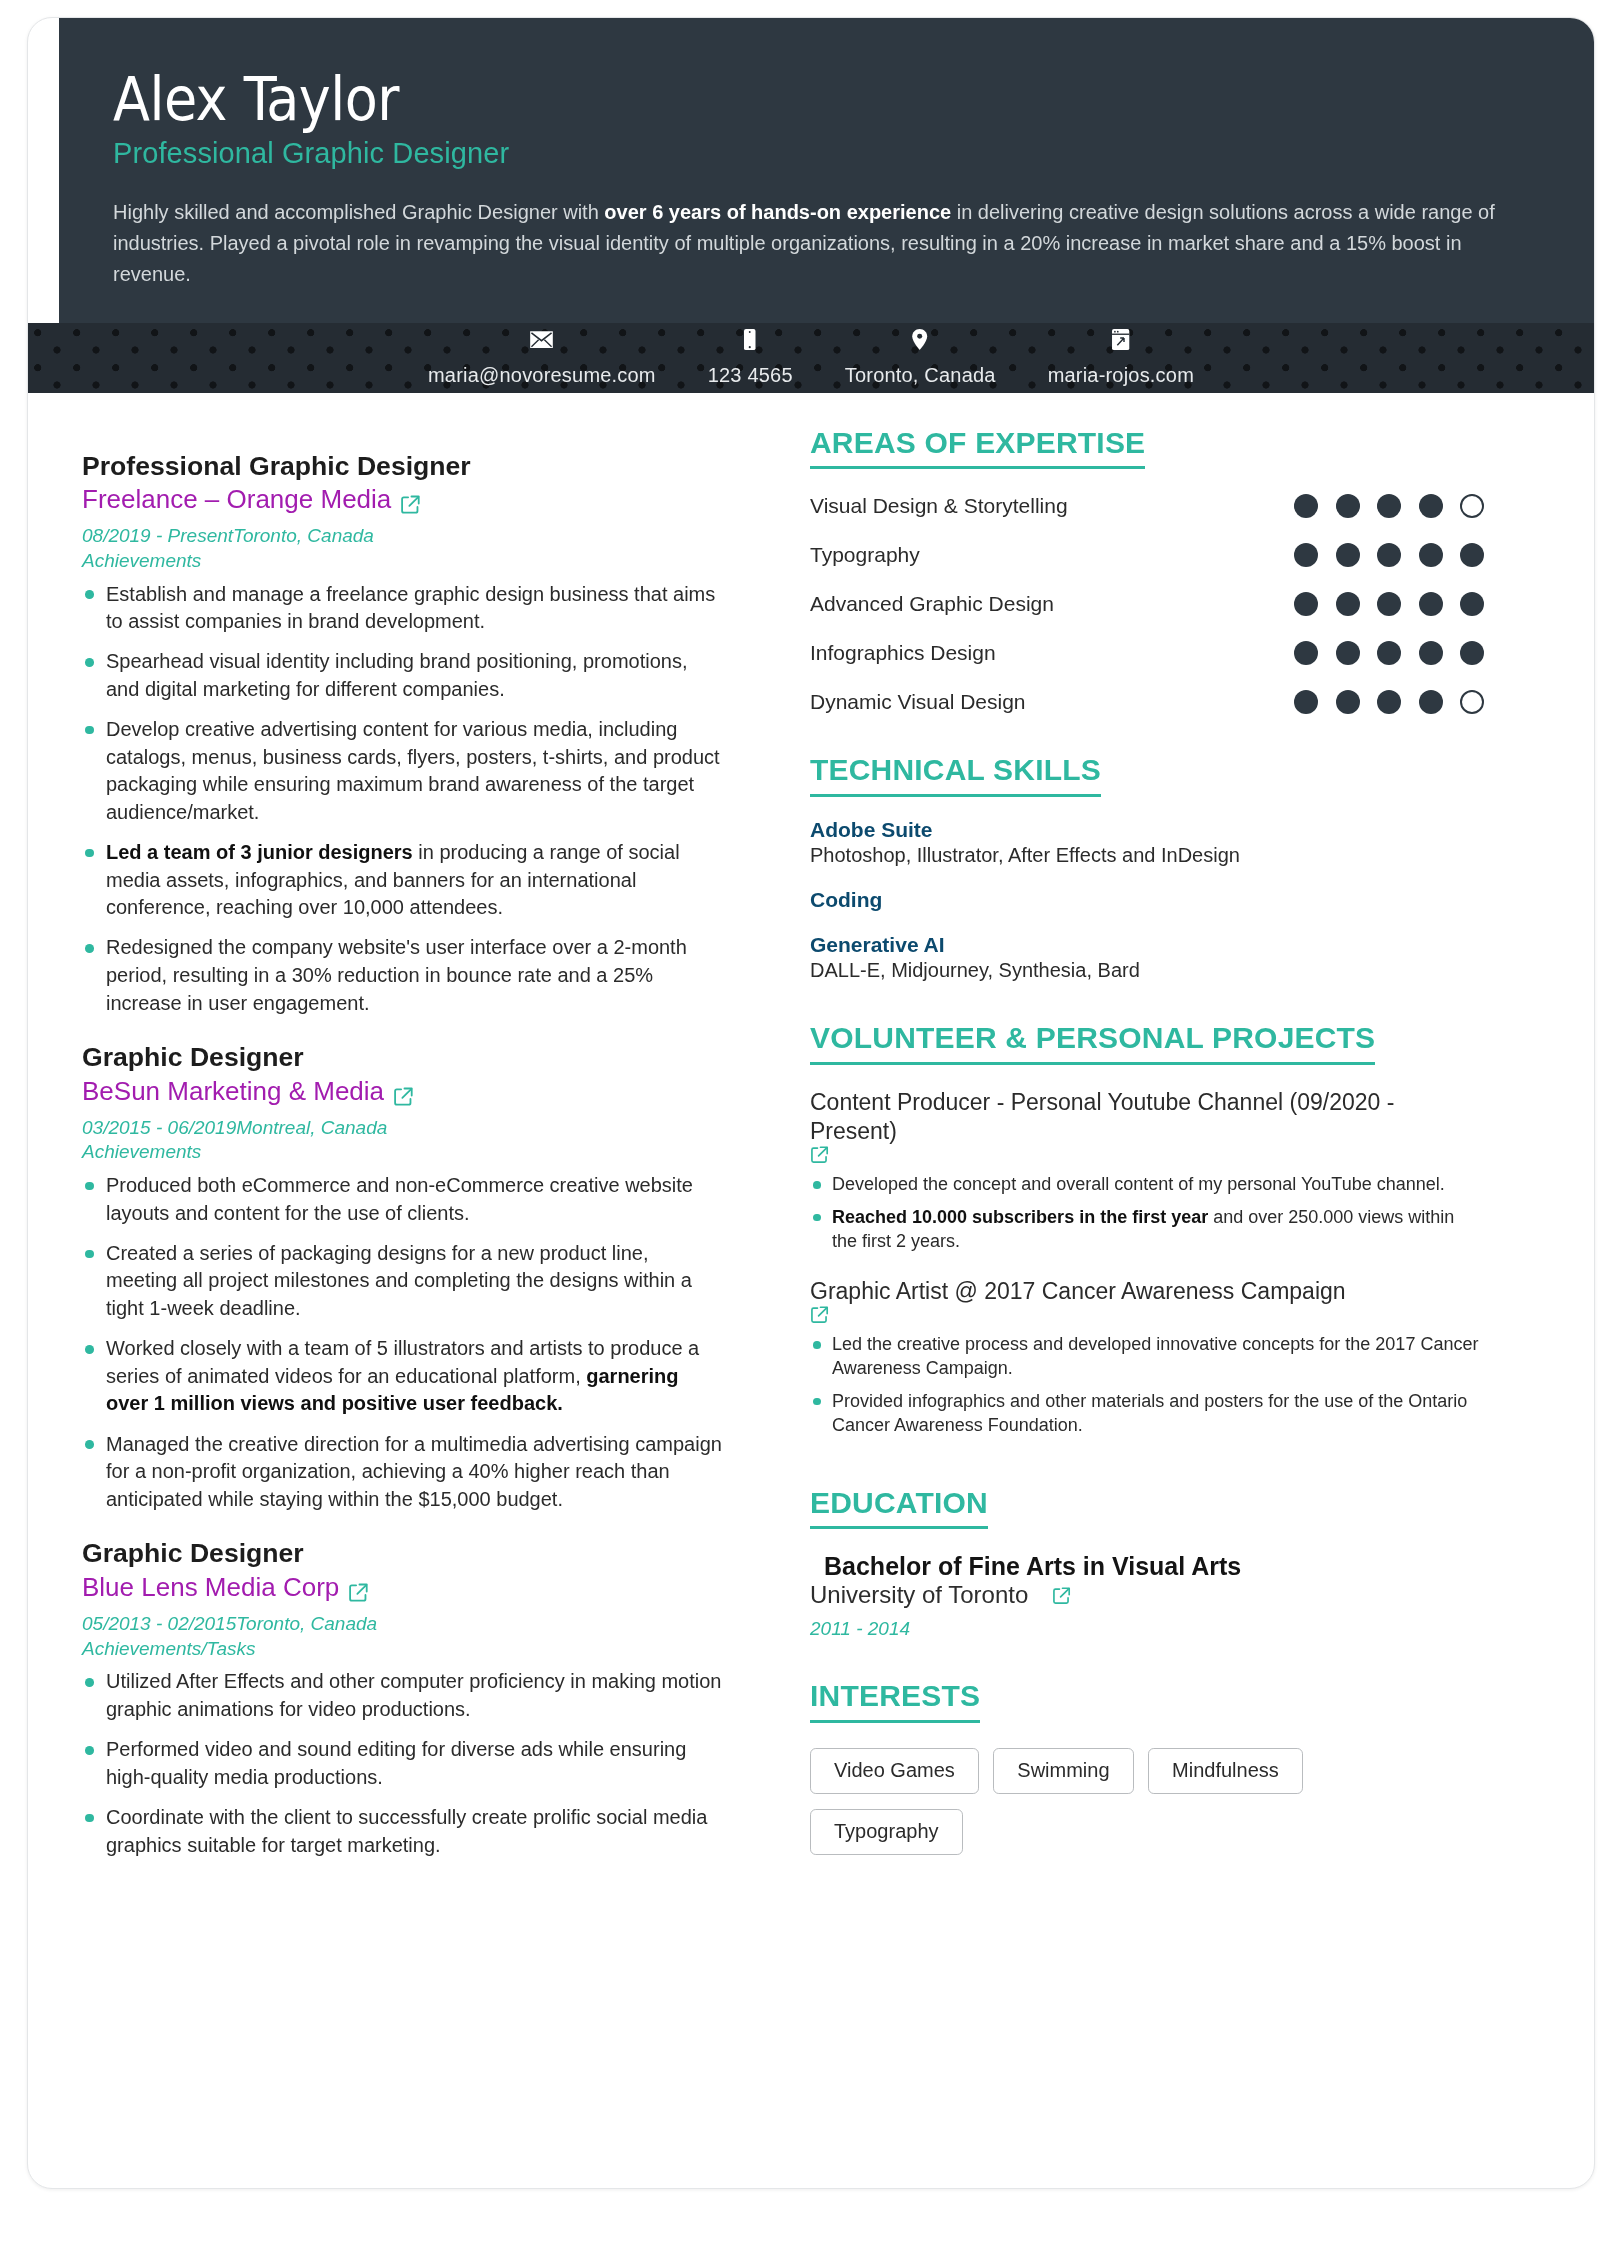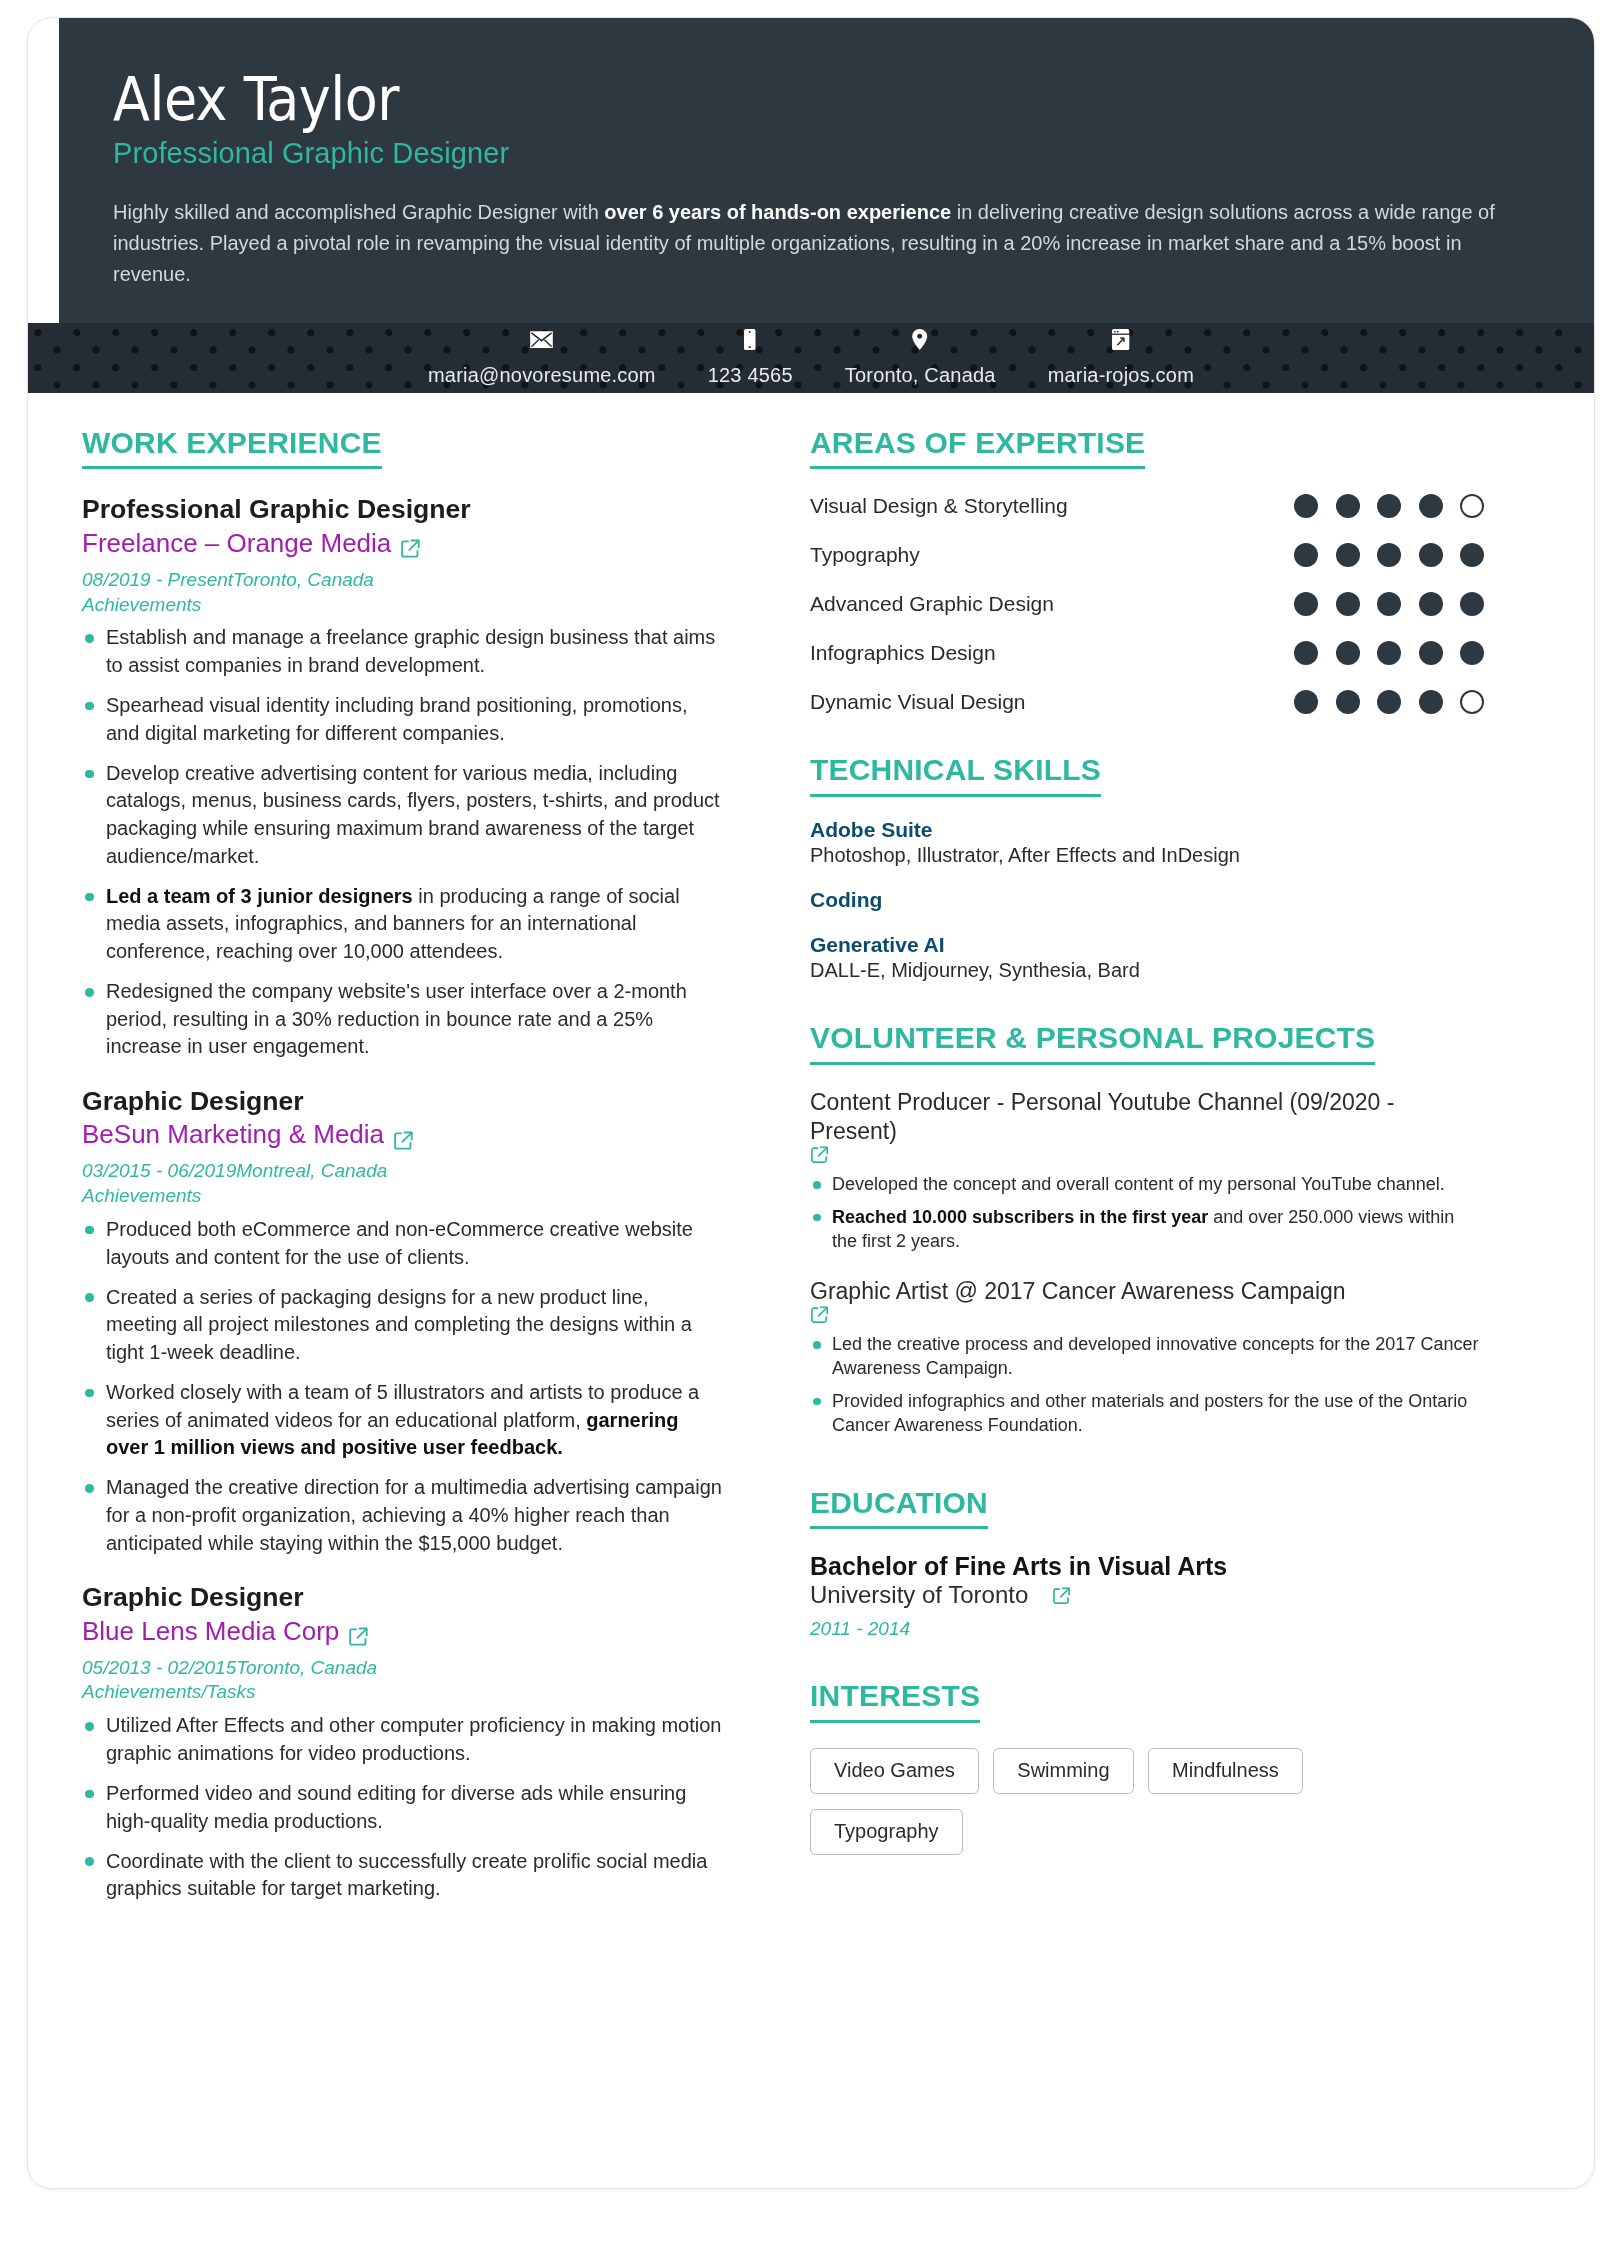--- a/index.html
+++ b/index.html
@@ -152,21 +152,21 @@
   .skill-val  { font-size: 20px; color: #2b2b2b; margin-top: 1.9px; }
 
   
   .proj { margin-top: 23px; }
   .proj-title {
     font-size: 23px; color: #2b2b2b; line-height: 1.25;
     display: inline; 
   }
 
   
-  .edu-degree { font-size: 25px; font-weight: 700; color: #141414; margin-top: 23px; }
+  .edu-degree { font-size: 25px; font-weight: 700; color: #141414; margin-top: 23px; margin-left: 14px; }
   .edu-school {
     font-size: 24px; color: #2d2d2d; margin-top: 0;
     display: flex; align-items: center; gap: 24px;
   }
   .edu-years { color: #2fb8a0; font-style: italic; font-size: 19px; margin-top: 8.7px; }
 
   
   .tags { display: flex; flex-wrap: wrap; gap: 14.5px; margin-top: 25px; max-width: 541px; }
   .tag {
     border: 1.5px solid #b9bcbf;
@@ -234,23 +234,20 @@
           </svg>
       </span>
       <span>maria-rojos.com</span>
     </div>
   </div>
 
   <div class="columns">
 
     <div class="col-left">
 
-      <div class="sectionwrap">
-        <h2 class="section">WORK EXPERIENCE</h2>
-      </div>
 
       <div class="entry">
         <div class="entry-role">Professional Graphic Designer</div>
         <div class="entry-org">
           <span>Freelance – Orange Media</span>
           <span class="ext">
             <svg width="21" height="21" viewBox="0 0 22 22">
                 <path d="M8.5 3.5 H4 A1.8 1.8 0 0 0 2.2 5.3 V17.8 A1.8 1.8 0 0 0 4 19.6 H16.5 A1.8 1.8 0 0 0 18.3 17.8 V13.5" fill="none" stroke="#2fb8a0" stroke-width="1.9" stroke-linecap="round"></path>
                 <path d="M12 2.6 H19.6 V10" fill="none" stroke="#2fb8a0" stroke-width="1.9" stroke-linecap="round" stroke-linejoin="round"></path>
                 <path d="M19.3 3 L9.8 12.4" fill="none" stroke="#2fb8a0" stroke-width="1.9" stroke-linecap="round"></path>

